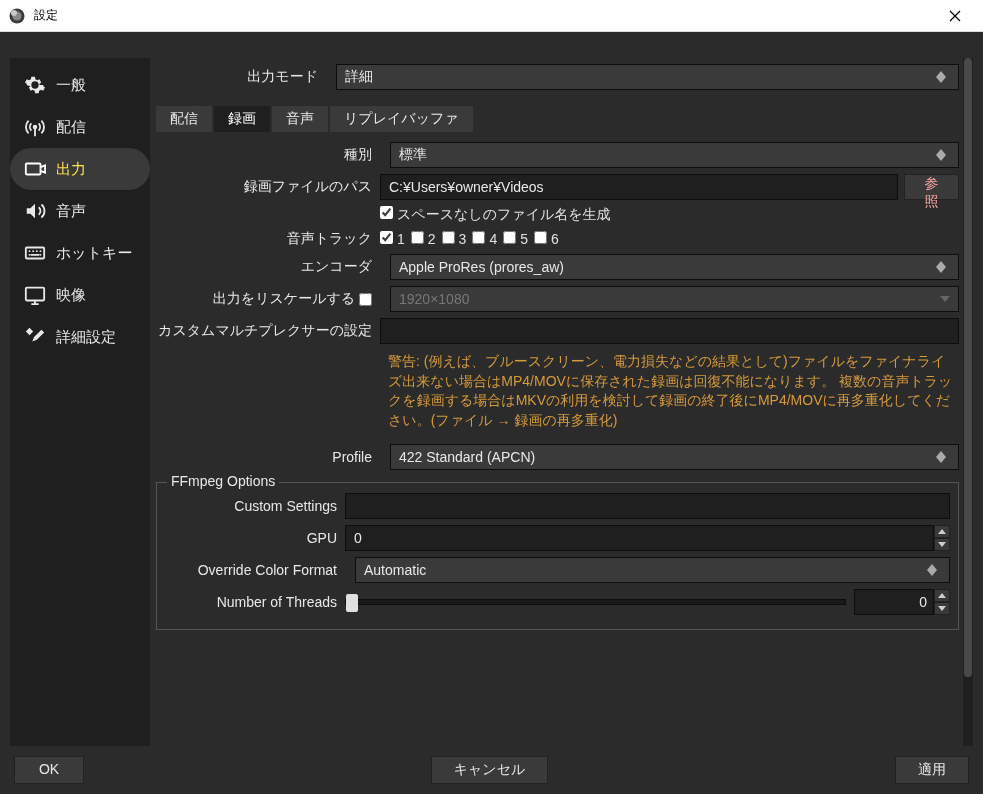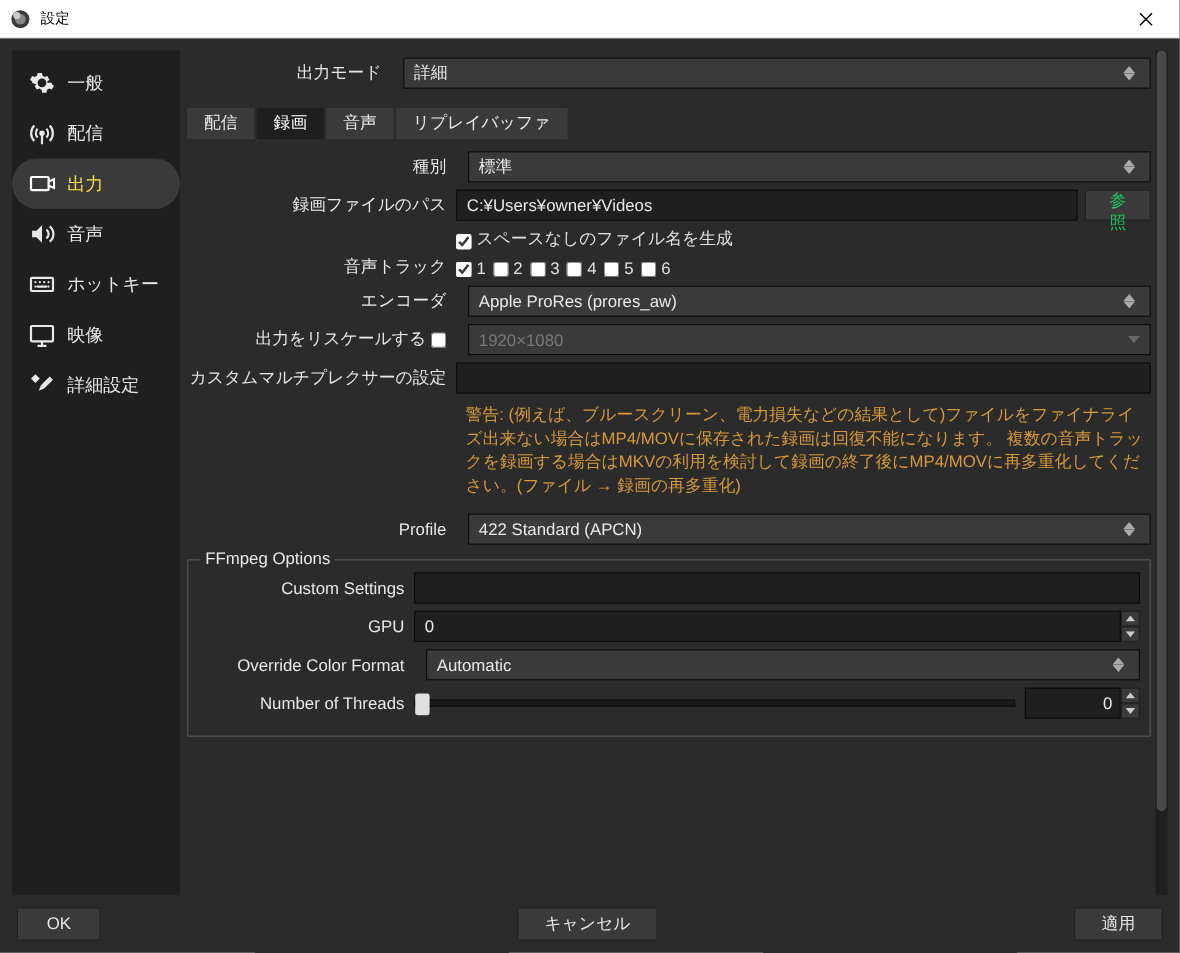--- a/index.html
+++ b/index.html
@@ -3,43 +3,43 @@
 <meta charset="utf-8">
 <style>
 * { box-sizing: border-box; margin: 0; padding: 0; font-family: "Meiryo", "MS PGothic", sans-serif; }
 body { background: #2b2b2b; width: 983px; height: 794px; overflow: hidden; color: #e0e0e0; font-size: 14px; }
 .window { width: 100%; height: 100%; background: #fff; display: flex; flex-direction: column; }
 .titlebar { height: 32px; background: #fff; display: flex; align-items: center; padding: 0 8px; border-bottom: 1px solid #ddd; }
 .titlebar .app-icon { width: 18px; height: 18px; margin-right: 8px; }
 .titlebar .title { color: #000; font-size: 12px; flex: 1; }
 .titlebar .close { width: 40px; height: 32px; display: flex; align-items: center; justify-content: center; color: #000; cursor: pointer; }
 .body { flex: 1; background: #2b2b2b; display: flex; flex-direction: column; }
-.main { flex: 1; display: flex; padding: 10px 10px 0 10px; gap: 6px; }
+.main { flex: 1; display: flex; padding: 26px 10px 0 10px; gap: 6px; }
 .sidebar { width: 140px; background: #1f1f1f; display: flex; flex-direction: column; padding-top: 6px; }
 .side-item { display: flex; align-items: center; gap: 10px; padding: 10px 12px 10px 14px; color: #e8e8e8; cursor: pointer; font-size: 15px; }
 .side-item.active { background: #3a3a3a; color:#fde047;border-radius:21px; }
 .side-item .ic { width: 22px; height: 22px; display: flex; align-items: center; justify-content: center; }
 .content { flex: 1; display: flex; flex-direction: column; position: relative; padding-right: 14px; }
 .row { display: flex; align-items: center; margin-bottom: 6px; }
 .row .lbl { width: 224px; text-align: right; padding-right: 8px; color: #e8e8e8; font-size: 14px; }
 .row .ctrl { flex: 1; display: flex; align-items: center; gap: 6px; }
 .select, .input, .spin { background: #1f1f1f; border: 1px solid #0d0d0d; color: #e8e8e8; height: 26px; padding: 0 8px; font-size: 14px; width: 100%; position: relative; display: flex; align-items: center; }
 .select { justify-content: space-between; }
 .select .sp-arrows, .spin .sp-arrows { display: flex; flex-direction: column; width: 14px; }
 .sp-arrows svg { display:block; }
 .select.light { background: #3a3a3a; color: #e8e8e8; margin-left: 10px; }
 .select.disabled { color: #777; }
 .chev-down { display:flex; align-items:center; }
 .input { }
-.btn { background: #3a3a3a; border: 1px solid #222; color: #22c55e; height: 26px; padding: 0 14px; cursor: pointer; font-size: 14px; }
+.btn { background: #3a3a3a; border: 1px solid #222; color: #fca5a5; height: 26px; padding: 0 14px; cursor: pointer; font-size: 14px; }
 .tabbar { display: flex; gap: 2px; margin: 6px 0 10px 0; }
 .tab { background: #3a3a3a; color: #e8e8e8; padding: 4px 14px; cursor: pointer; font-size: 14px; }
 .tab.active { background: #1f1f1f; color:#fff; }
 .cklist { display: flex; gap: 12px; align-items: center; }
-.ck { display: flex; align-items: flex-end; gap: 4px; }
+.ck { display: flex; align-items: flex-start; gap: 4px; }
 .ck input { width: 13px; height: 13px; accent-color:#fff; }
 .warning { color: #d69a3a; font-size: 14px; line-height: 1.4; padding-left: 232px; margin-top: 2px; margin-bottom: 14px; }
 .groupbox { border: 1px solid #555; margin-top: 6px; padding: 10px 8px 8px 8px; position: relative; }
 .groupbox .legend { position: absolute; top: -10px; left: 10px; background: #2b2b2b; padding: 0 4px; color: #e8e8e8; font-size: 14px; }
 .grow { display:flex; align-items:center; margin-bottom:6px; }
 .grow .glbl { width: 180px; text-align:right; padding-right:8px; font-size:14px; color:#e8e8e8; }
 .grow .gctrl { flex:1; display:flex; align-items:center; }
 .slider-row { display:flex; align-items:center; gap:8px; width:100%; }
 .slider { flex:1; height: 6px; background:#1a1a1a; border:1px solid #0d0d0d; position:relative; }
 .slider .thumb { position:absolute; left:0; top:-6px; width:12px; height:18px; background:#e0e0e0; border-radius:2px; }

